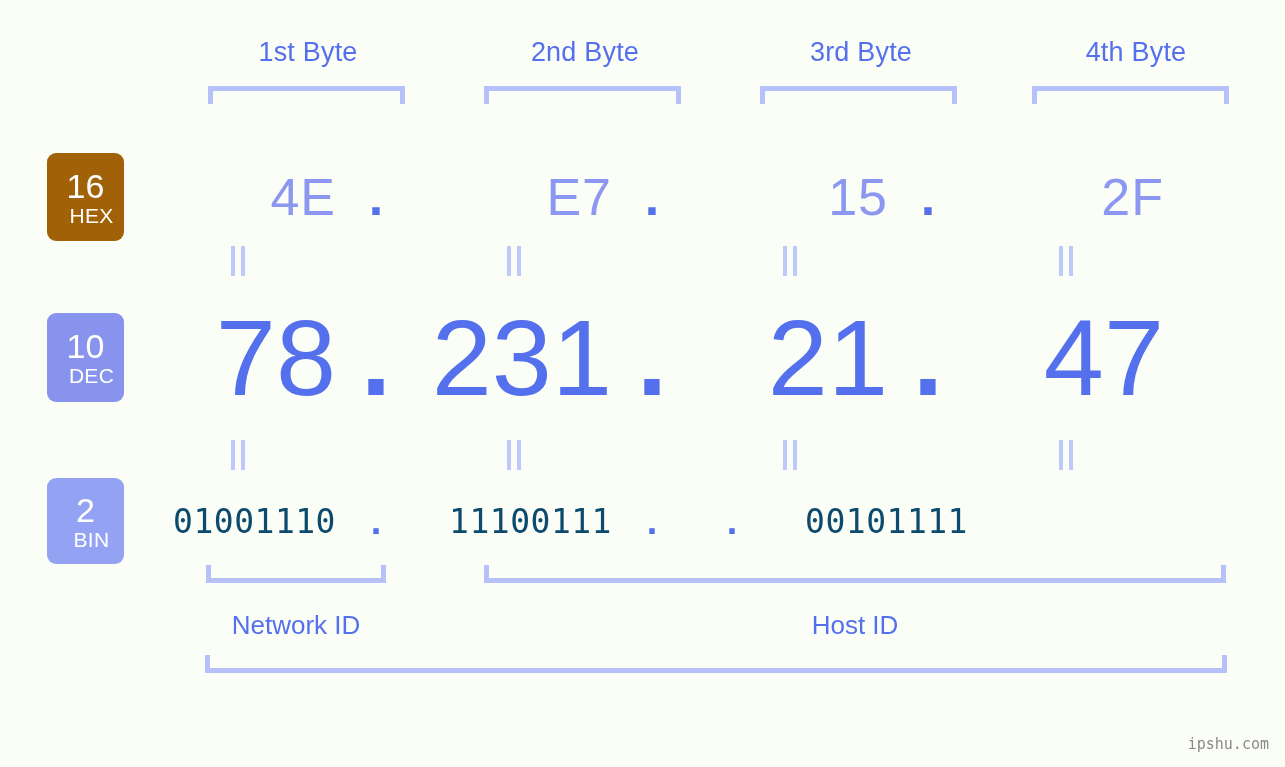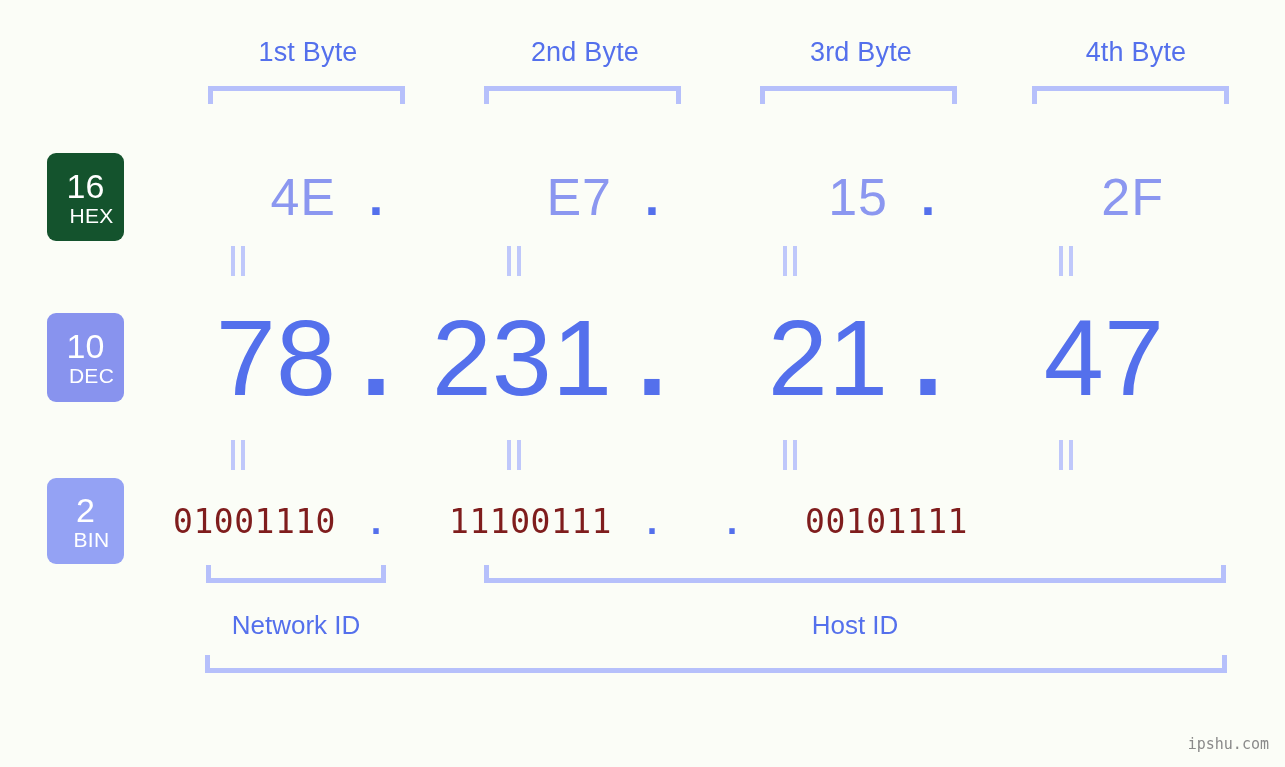--- a/index.html
+++ b/index.html
@@ -74,21 +74,21 @@
     line-height: 36px;
     font-weight: 400;
   }
   .badge .abbr {
     font-size: 21px;
     line-height: 23px;
     font-weight: 400;
     letter-spacing: 0.3px;
     margin-left: 12px;
   }
-  .badge-hex { top: 153px; height: 88px; background: #14532d; }
+  .badge-hex { top: 153px; height: 88px; background: #a16207; }
   .badge-dec { top: 313px; height: 89px; background: #8893ee; }
   .badge-bin { top: 478px; height: 86px; background: #94a2f4; }
 
   
   .row {
     position: absolute;
     left: 140px;
     width: 1110px;
     display: flex;
     align-items: center;
@@ -130,21 +130,21 @@
     font-size: 108px;
     color: #5470ec;
     font-weight: 700;
     line-height: 108px;
   }
 
   
   .row-bin { top: 490px; height: 62px; }
   .row-bin .cell {
     font-size: 33px;
-    color: #7f1d1d;
+    color: #0c4a6e;
     font-family: "DejaVu Sans Mono", monospace;
     letter-spacing: 0.5px;
   }
   .row-bin .sep {
     font-size: 38px;
     color: #5470ec;
     font-weight: 700;
     line-height: 38px;
   }
 

